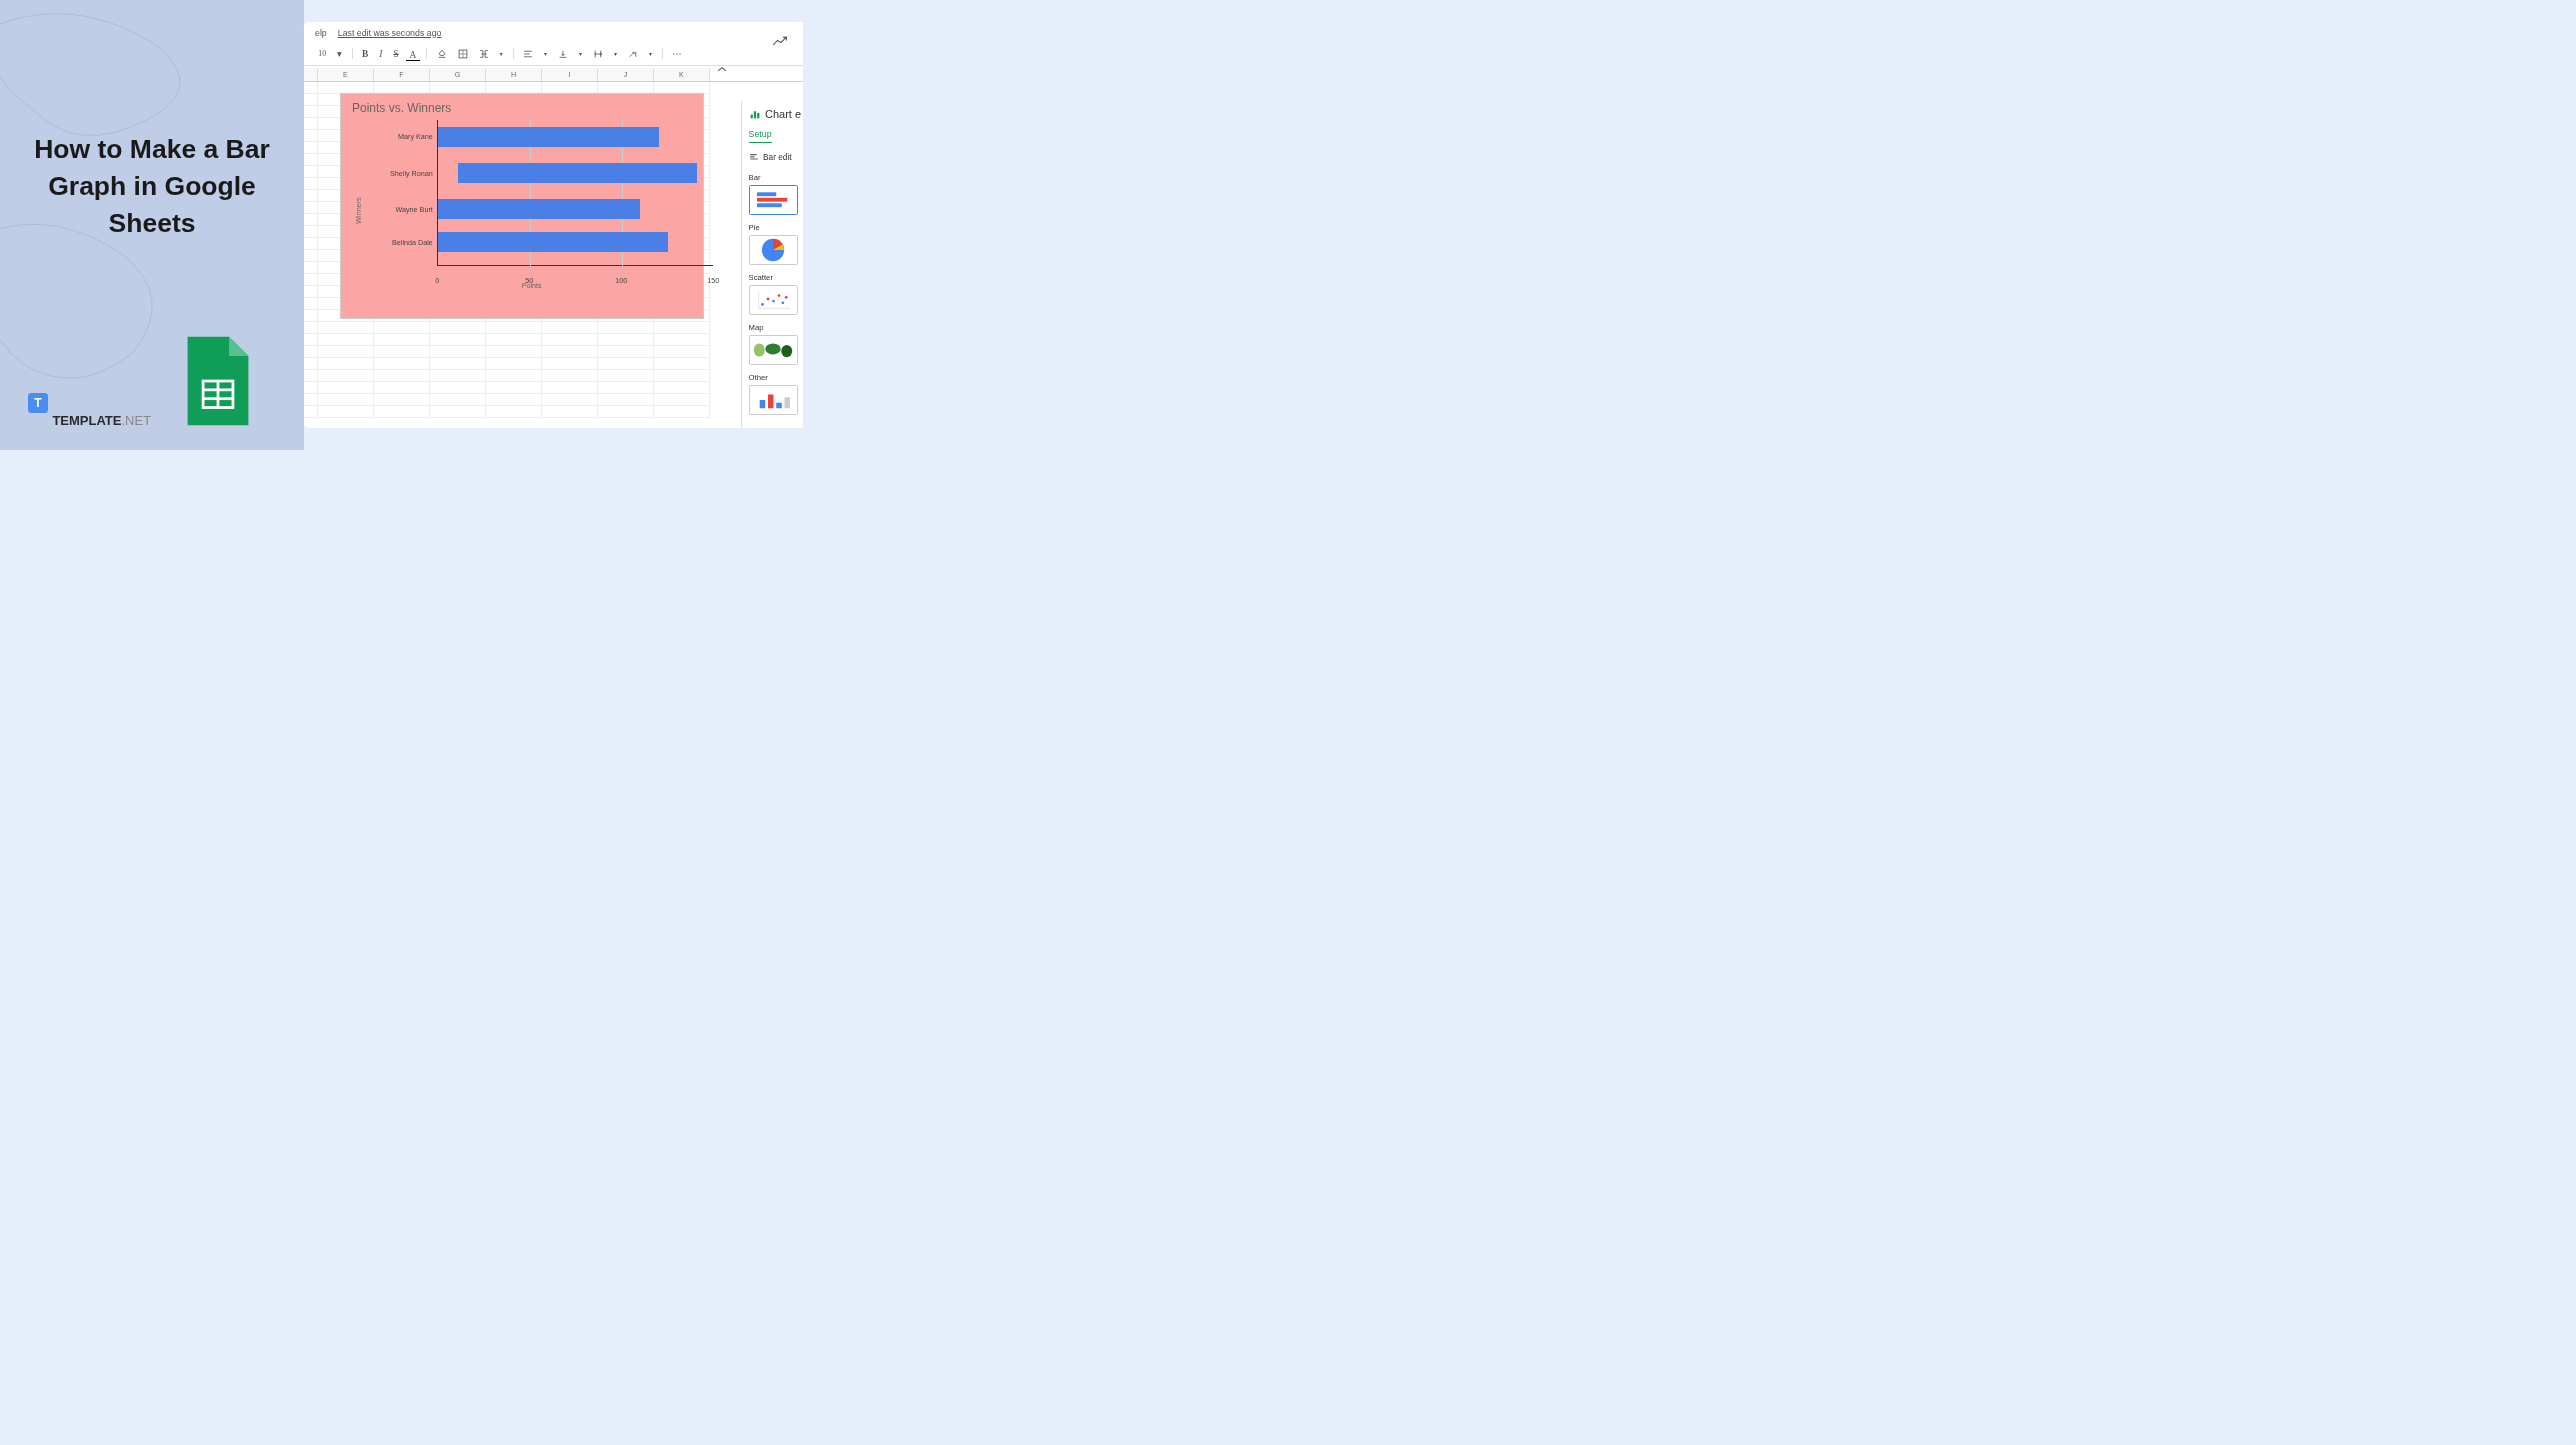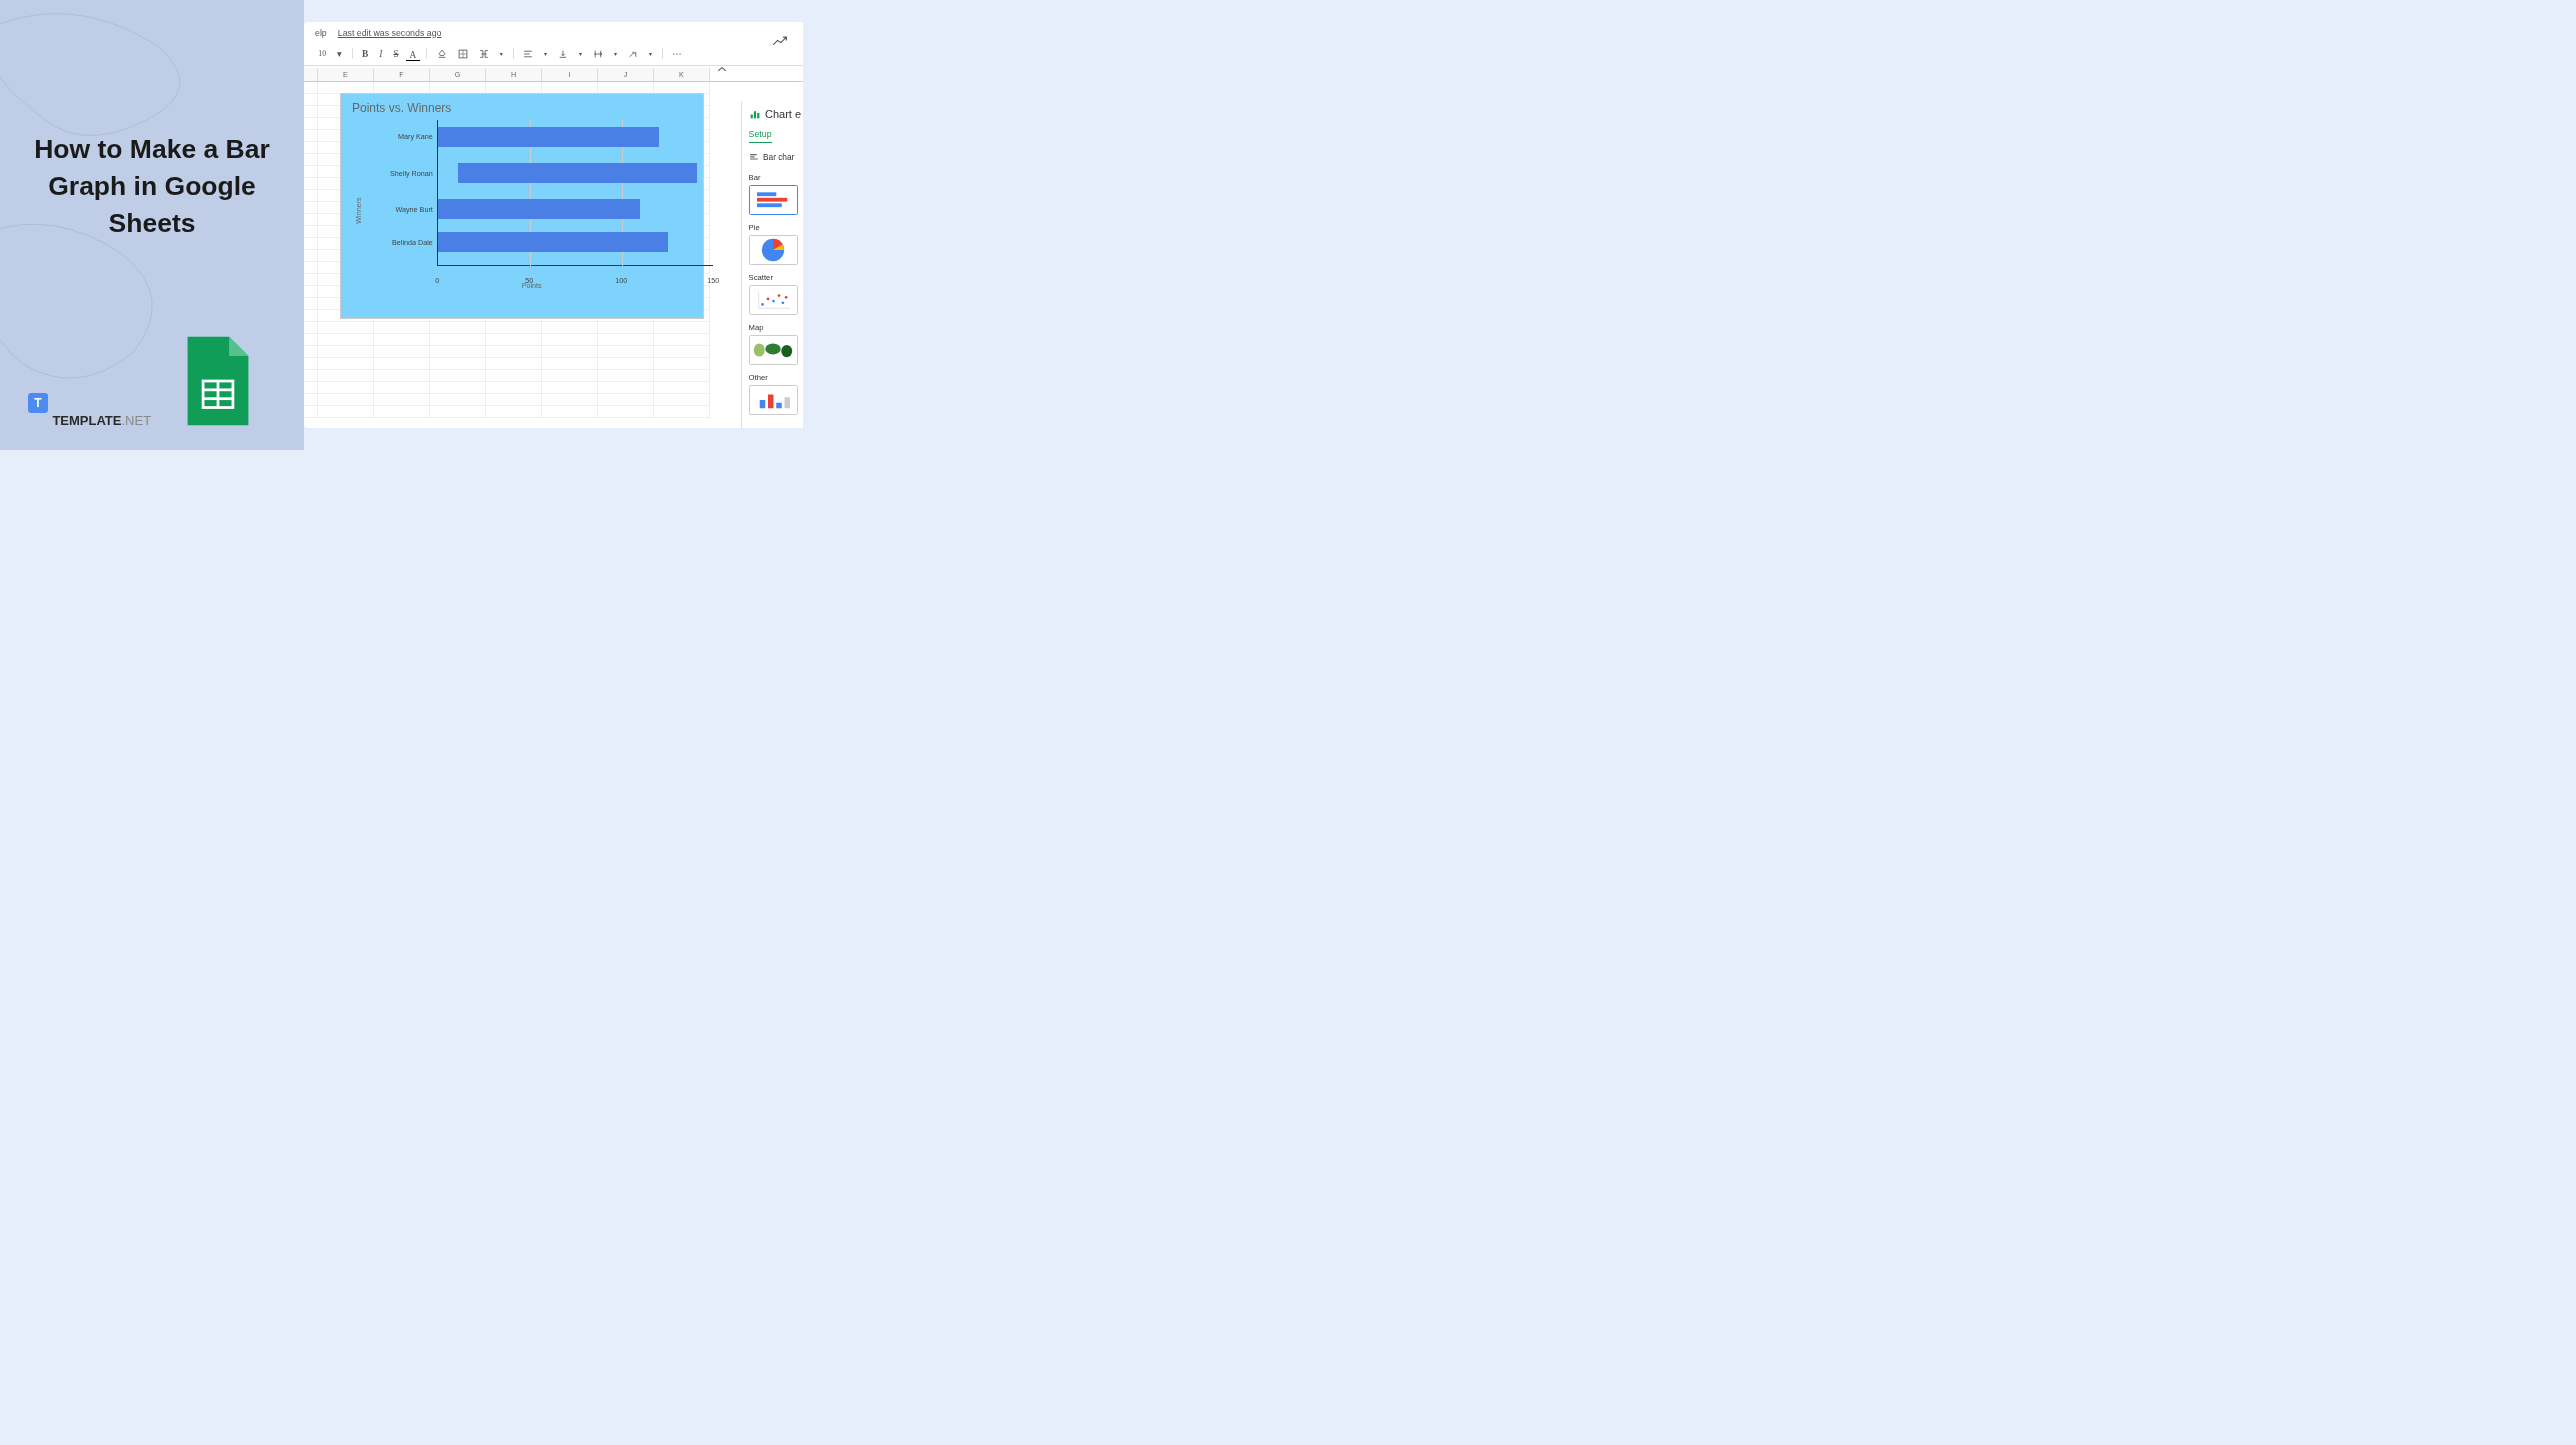--- a/index.html
+++ b/index.html
@@ -172,21 +172,21 @@
       border-right: 0.6px solid #eee;
       border-bottom: 0.6px solid #eee;
     }
     
     .chart-box {
       position: absolute;
       left: 36px;
       top: 25px;
       width: 364px;
       height: 226px;
-      background: #7dd3fc;
+      background: #fca5a5;
       border: 0.6px solid #ccc;
       padding: 6.6px 11px;
     }
     .chart-title {
       font-size: 12px;
       color: #666;
       margin-bottom: 5.5px;
     }
     .chart-plot {
       position: relative;
@@ -777,21 +777,21 @@
           </svg>
         <span class="editor-title">Chart e</span>
       </div>
       <div class="setup-tab">Setup</div>
       <div class="chart-type-selector">
         <svg width="10" height="7.7" viewBox="0 0 18 14">
             <line x1="2" y1="3" x2="14" y2="3" stroke="#666" stroke-width="2"></line>
             <line x1="2" y1="7" x2="10" y2="7" stroke="#666" stroke-width="2"></line>
             <line x1="2" y1="11" x2="16" y2="11" stroke="#666" stroke-width="2"></line>
           </svg>
-        <span>Bar char</span>
+        <span>Bar edit</span>
       </div>
       
       <div class="chart-category">
         <div class="cat-label">Bar</div>
         <div class="chart-thumb selected">
           <svg width="39" height="22" viewBox="0 0 70 40">
               <rect x="5" y="6" width="35" height="7" fill="#4285f4"></rect>
               <rect x="5" y="16" width="55" height="7" fill="#ea4335"></rect>
               <rect x="5" y="26" width="45" height="7" fill="#4285f4"></rect>
             </svg>

